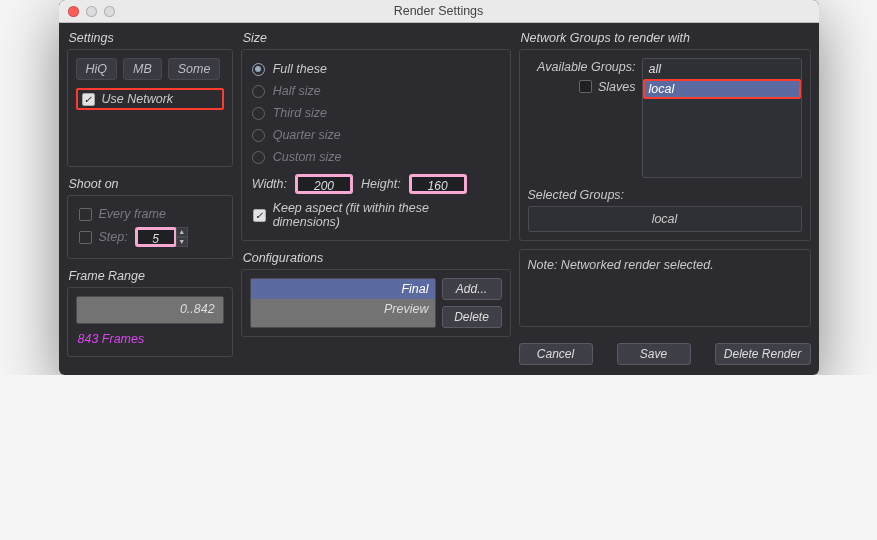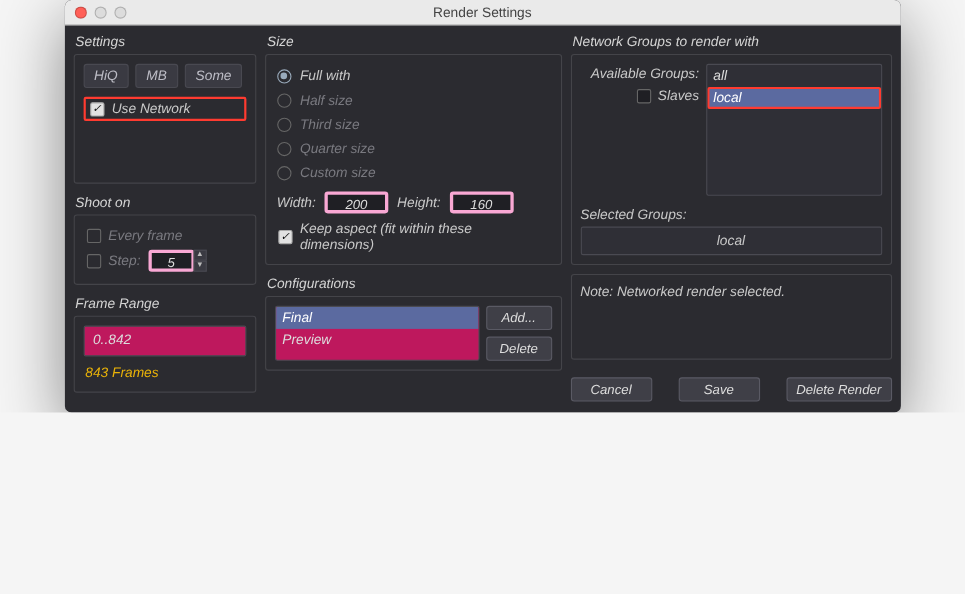--- a/index.html
+++ b/index.html
@@ -31,35 +31,35 @@
   .radio { width: 13px; height: 13px; border-radius: 50%; border: 1px solid #666; display: inline-flex; align-items: center; justify-content: center; }
   .radio.checked { border-color: #9ab; }
   .radio.checked::after { content: ""; width: 6px; height: 6px; border-radius: 50%; background: #9ab; }
   .dimrow { display: flex; align-items: center; gap: 8px; padding: 6px 2px 4px 2px; }
   .numbox { width: 58px; height: 20px; background: #1f1f24; border: 3px solid #f9a8d4; border-radius: 3px; color: #ddd; text-align: center; font-size: 12px; line-height: 18px; }
   .stepper { display: flex; align-items: center; }
   .stepper .numbox { width: 42px; }
   .stepbtns { display: flex; flex-direction: column; margin-left: -1px; }
   .stepbtns .sb { width: 12px; height: 10px; background: #3a3a42; border: 1px solid #4a4a52; font-size: 7px; line-height: 8px; text-align: center; color: #bbb; }
   .listpanel { display: flex; gap: 6px; }
-  .listbox { flex: 1; background: #be185d; border: 1px solid #4a4a52; border-radius: 2px; min-height: 48px; overflow: hidden; }
+  .listbox { flex: 1; background: #737373; border: 1px solid #4a4a52; border-radius: 2px; min-height: 48px; overflow: hidden; text-align: right; }
   .listitem { padding: 3px 6px; color: #ddd; cursor: pointer; }
   .listitem.selected { background: #5b6aa0; color: #fff; }
   .btncol { display: flex; flex-direction: column; gap: 6px; width: 60px; }
   .btn { background: #3f3f47; border: 1px solid #5a5a64; border-radius: 3px; color: #ddd; padding: 3px 6px; text-align: center; cursor: pointer; font-size: 12px; }
-  .frames-note { padding: 8px 2px 2px 2px; color: #eab308; }
+  .frames-note { padding: 8px 2px 2px 2px; color: #d946ef; }
   .groups-row { display: flex; align-items: flex-start; gap: 6px; }
   .groups-labels { display: flex; flex-direction: column; align-items: flex-end; gap: 6px; padding-top: 2px; width: 108px; }
   .groups-list { flex: 1; background: #2f2f36; border: 1px solid #4a4a52; border-radius: 2px; min-height: 120px; overflow: hidden; }
   .selgroup-box { background: #2f2f36; border: 1px solid #4a4a52; border-radius: 2px; padding: 5px; text-align: center; margin-top: 4px; }
   .note-panel { border: 1px solid #444449; border-radius: 3px; padding: 8px; min-height: 78px; }
   .footer-btns { display: flex; gap: 24px; justify-content: flex-start; margin-top: 8px; }
   .footer-btns .btn { width: 74px; }
   .footer-btns .btn.wide { width: 96px; }
-  .slaves-row { display: flex; align-items: center; gap: 6px; justify-content: flex-end; }
+  .slaves-row { display: flex; align-items: flex-start; gap: 6px; justify-content: flex-end; }
 </style>
 </head>
 <body>
 
 <div class="shadow">
 <div class="window">
   <div class="titlebar">
     <div class="traffic">
       <div class="dot red"></div>
       <div class="dot grey"></div>
@@ -117,21 +117,21 @@
         </div>
       </div>
     </div>
 
     <div class="col mid">
       <div>
         <div class="section-label">Size</div>
         <div class="panel">
           <div class="radio-row">
             <span class="radio checked"></span>
-            <span>Full with</span>
+            <span>Full these</span>
           </div>
           <div class="radio-row disabled">
             <span class="radio"></span>
             <span>Half size</span>
           </div>
           <div class="radio-row disabled">
             <span class="radio"></span>
             <span>Third size</span>
           </div>
           <div class="radio-row disabled">

